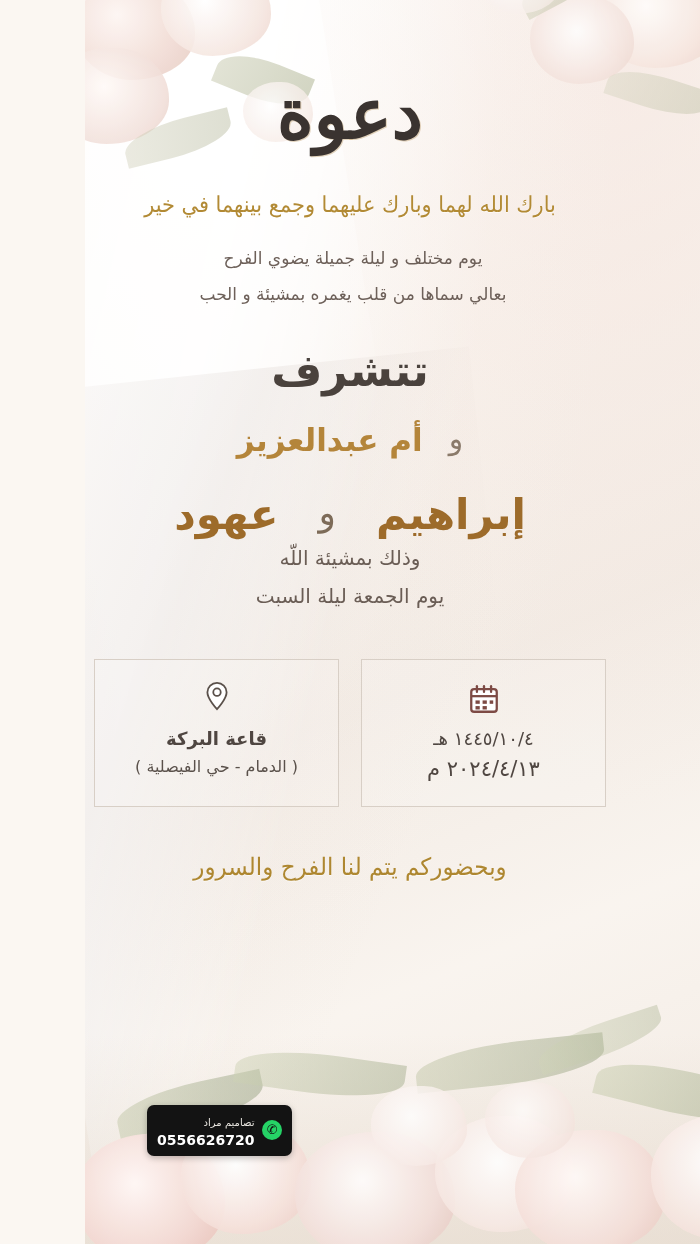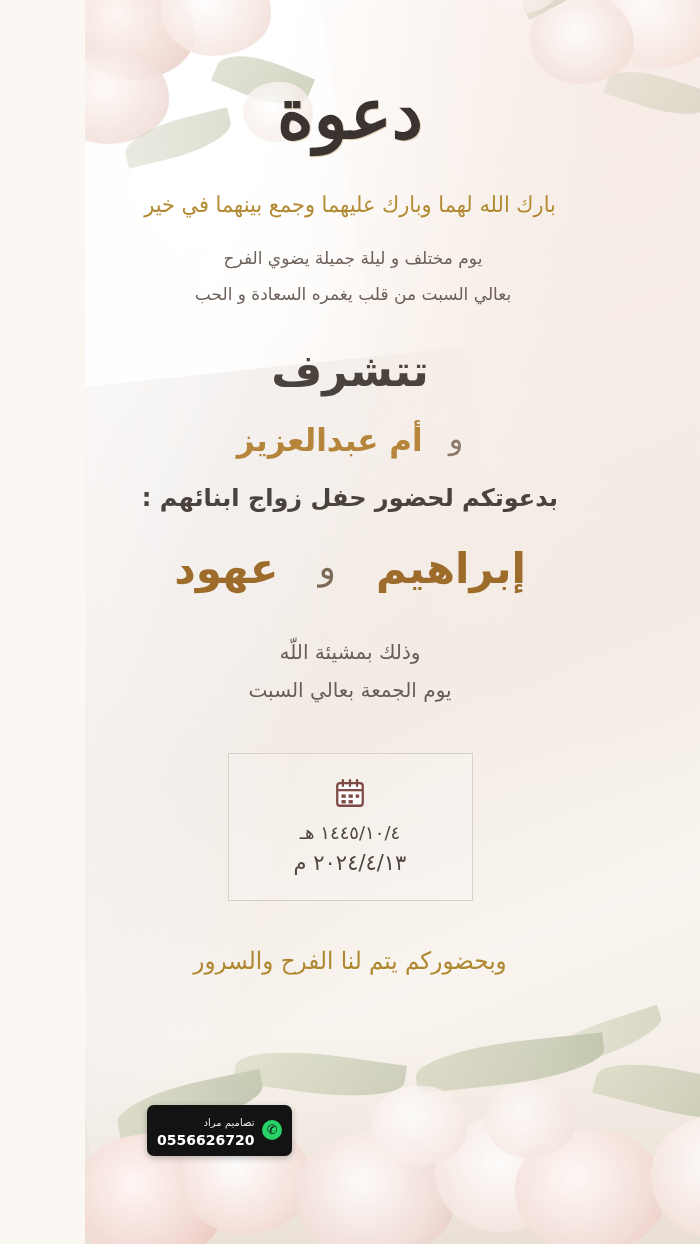--- a/index.html
+++ b/index.html
@@ -110,21 +110,20 @@
   .couple{
     margin-top:32px;
     display:flex;align-items:center;justify-content:center;gap:40px;
     font-size:42px;font-weight:700;
     color:#9d6b2a;
     letter-spacing:3px;
   }
   .couple .amp{font-size:36px;color:#7d6b58;}
 
   .when{
-    margin-top:40px;
     color:#6a5d55;
     font-size:20px;
     line-height:1.9;
     letter-spacing:2px;
   }
 
   
   .boxes{
     margin-top:44px;
     display:flex;justify-content:center;gap:22px;
@@ -220,41 +219,40 @@
   <div class="content">
 
     <div class="logo">
       <span class="logo-text">دعوة</span>
     </div>
 
     <div class="basmala">بارك الله لهما وبارك عليهما وجمع بينهما في خير</div>
 
     <div class="poem">
       <div>يوم مختلف و ليلة جميلة يضوي الفرح</div>
-      <div>بعالي السبت من قلب يغمره السعادة و الحب</div>
+      <div>بعالي سماها من قلب يغمره بمشيئة و الحب</div>
     </div>
 
     <div class="honor">تتشرف</div>
 
     <div class="mothers">
       <span class="amp">و</span>
       <span>أم عبدالعزيز</span>
     </div>
 
-    <div class="invite-line">بدعوتكم لحضور حفل زواج ابنائهم :</div>
 
     <div class="couple">
       <span>إبراهيم</span>
       <span class="amp">و</span>
       <span>عهود</span>
     </div>
 
     <div class="when">
       <div>وذلك بمشيئة اللّه</div>
-      <div>يوم الجمعة بعالي السبت</div>
+      <div>يوم الجمعة ليلة السبت</div>
     </div>
 
     <div class="boxes">
 
       <div class="box">
         <div class="icon">
           <svg width="34" height="34" viewBox="0 0 24 24" fill="none" stroke="#7d4a44" stroke-width="1.6">
             <rect x="3" y="5" width="18" height="16" rx="2" fill="#ffffff" stroke="#7d4a44"></rect>
             <line x1="3" y1="10" x2="21" y2="10" stroke="#7d4a44"></line>
             <line x1="7" y1="3" x2="7" y2="7" stroke="#7d4a44" stroke-linecap="round"></line>
@@ -264,20 +262,30 @@
             <rect x="11" y="13" width="3" height="2.4" fill="#7d4a44" stroke="none"></rect>
             <rect x="16" y="13" width="2.5" height="2.4" fill="#7d4a44" stroke="none"></rect>
             <rect x="6" y="17" width="3" height="2.4" fill="#7d4a44" stroke="none"></rect>
             <rect x="11" y="17" width="3" height="2.4" fill="#7d4a44" stroke="none"></rect>
           </svg>
         </div>
         <div class="d1">١٤٤٥/١٠/٤ هـ</div>
         <div class="d2">٢٠٢٤/٤/١٣ م</div>
       </div>
 
+      <div class="box">
+        <div class="icon">
+          <svg width="30" height="36" viewBox="0 0 24 30" fill="none" stroke="#5a504a" stroke-width="1.5">
+            <path d="M12 1.5c-4.4 0-8 3.5-8 7.9 0 5.7 8 14.1 8 14.1s8-8.4 8-14.1c0-4.4-3.6-7.9-8-7.9z" fill="#ffffff" stroke="#5a504a"></path>
+            <circle cx="12" cy="9.3" r="3.1" fill="none" stroke="#5a504a"></circle>
+          </svg>
+        </div>
+        <div class="l1">قاعة البركة</div>
+        <div class="l2">( الدمام - حي الفيصلية )</div>
+      </div>
 
     </div>
 
     <div class="closing">وبحضوركم يتم لنا الفرح والسرور</div>
 
   </div>
 
   <div class="badge">
     <span class="wa">✆</span>
     <span class="txt">

